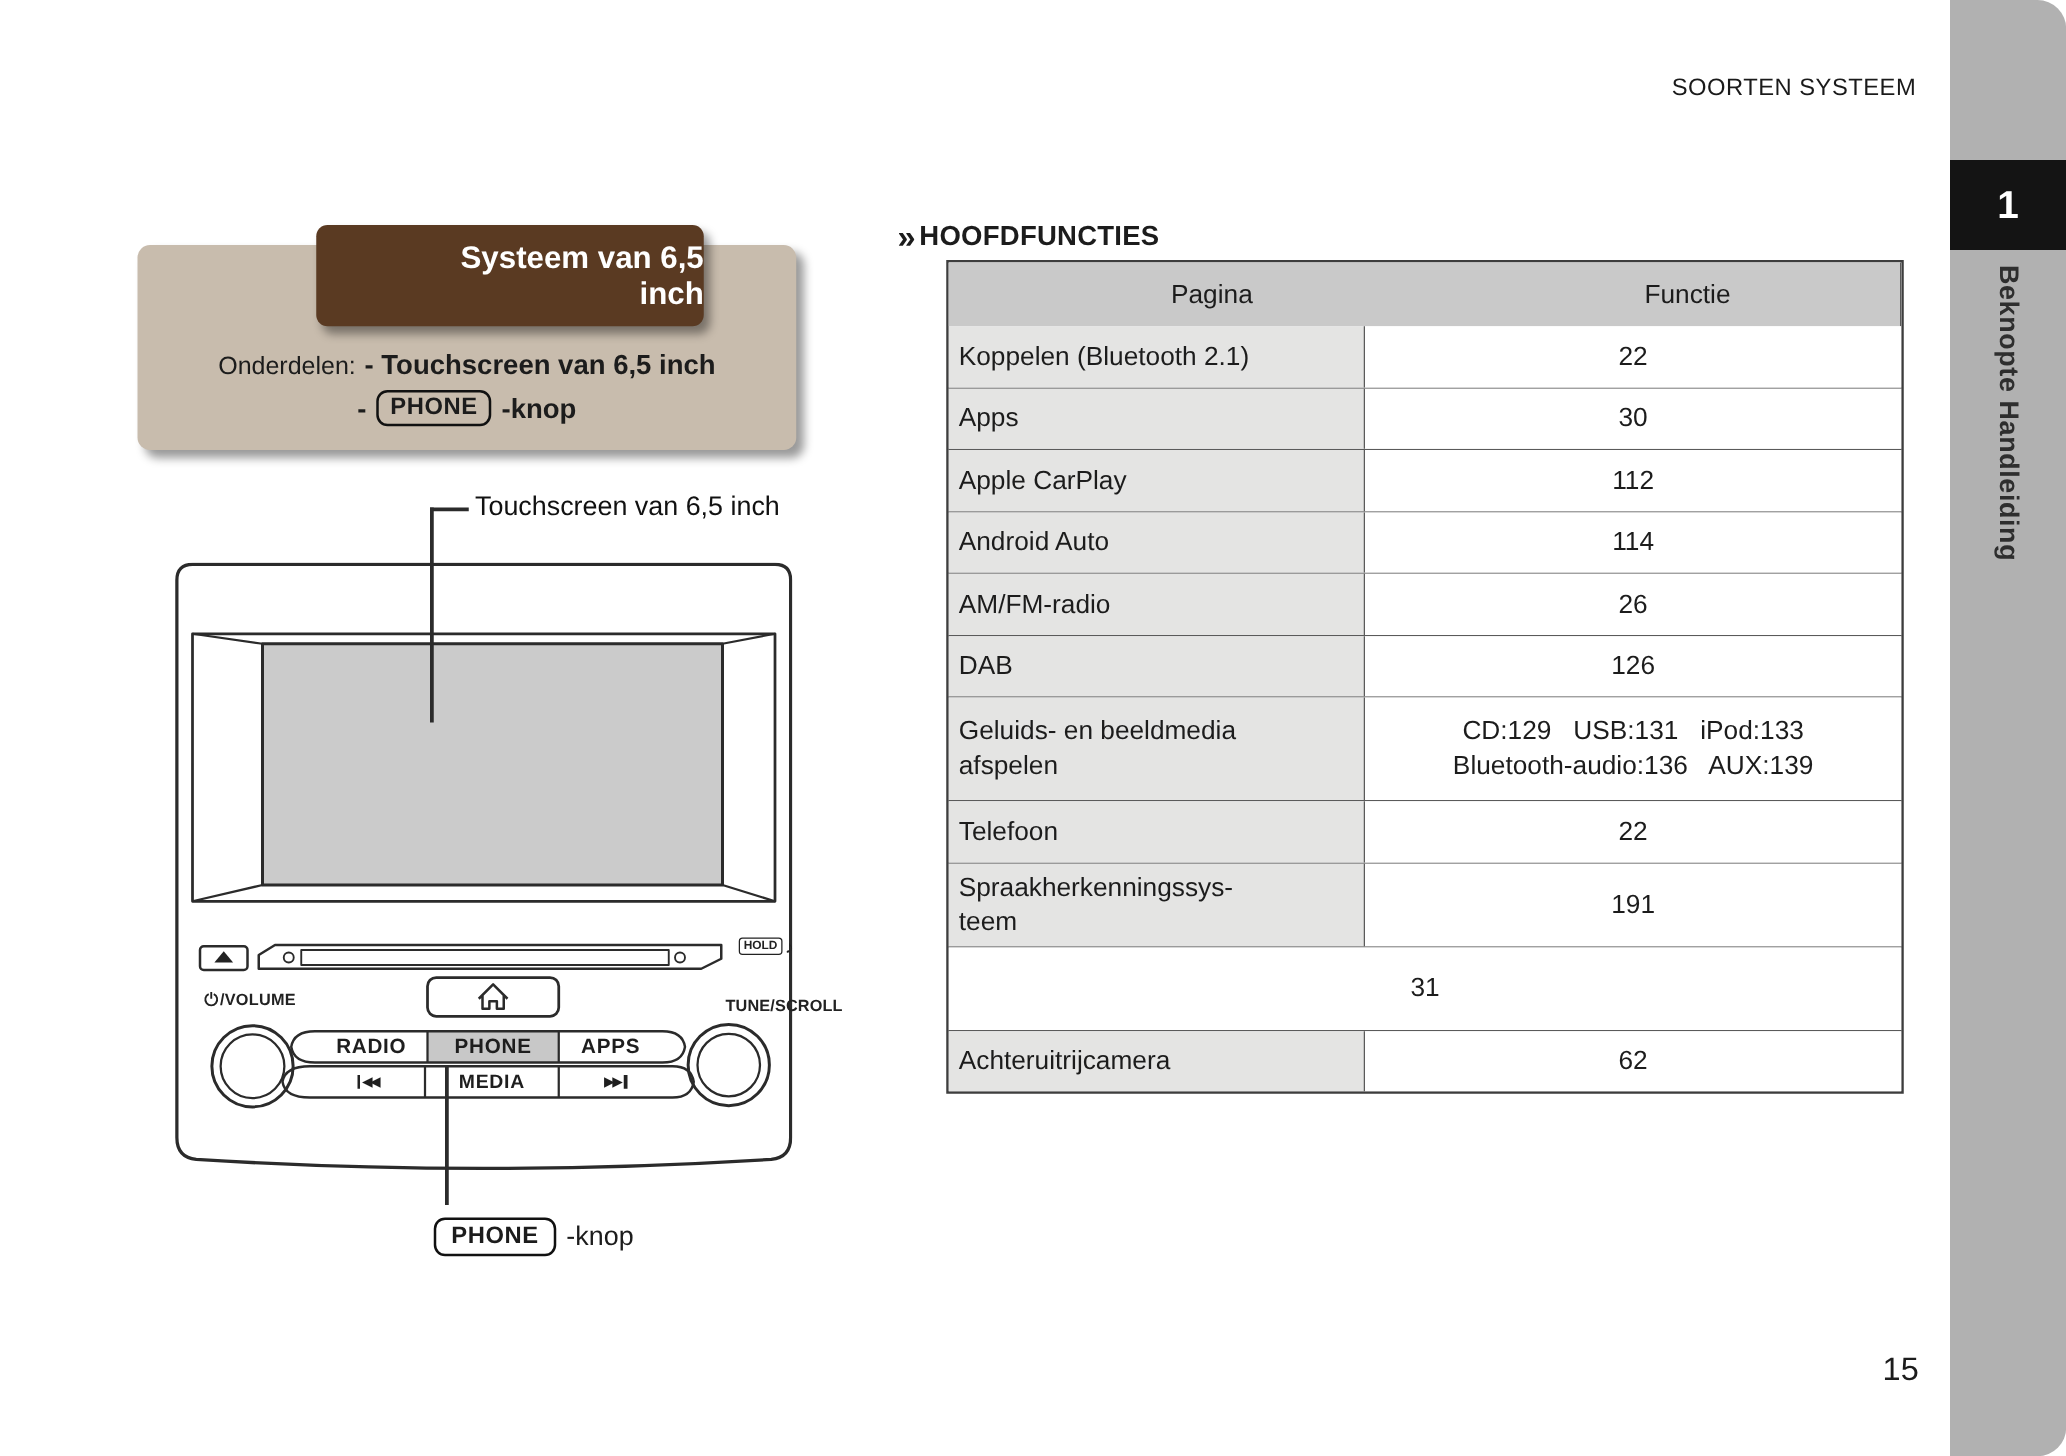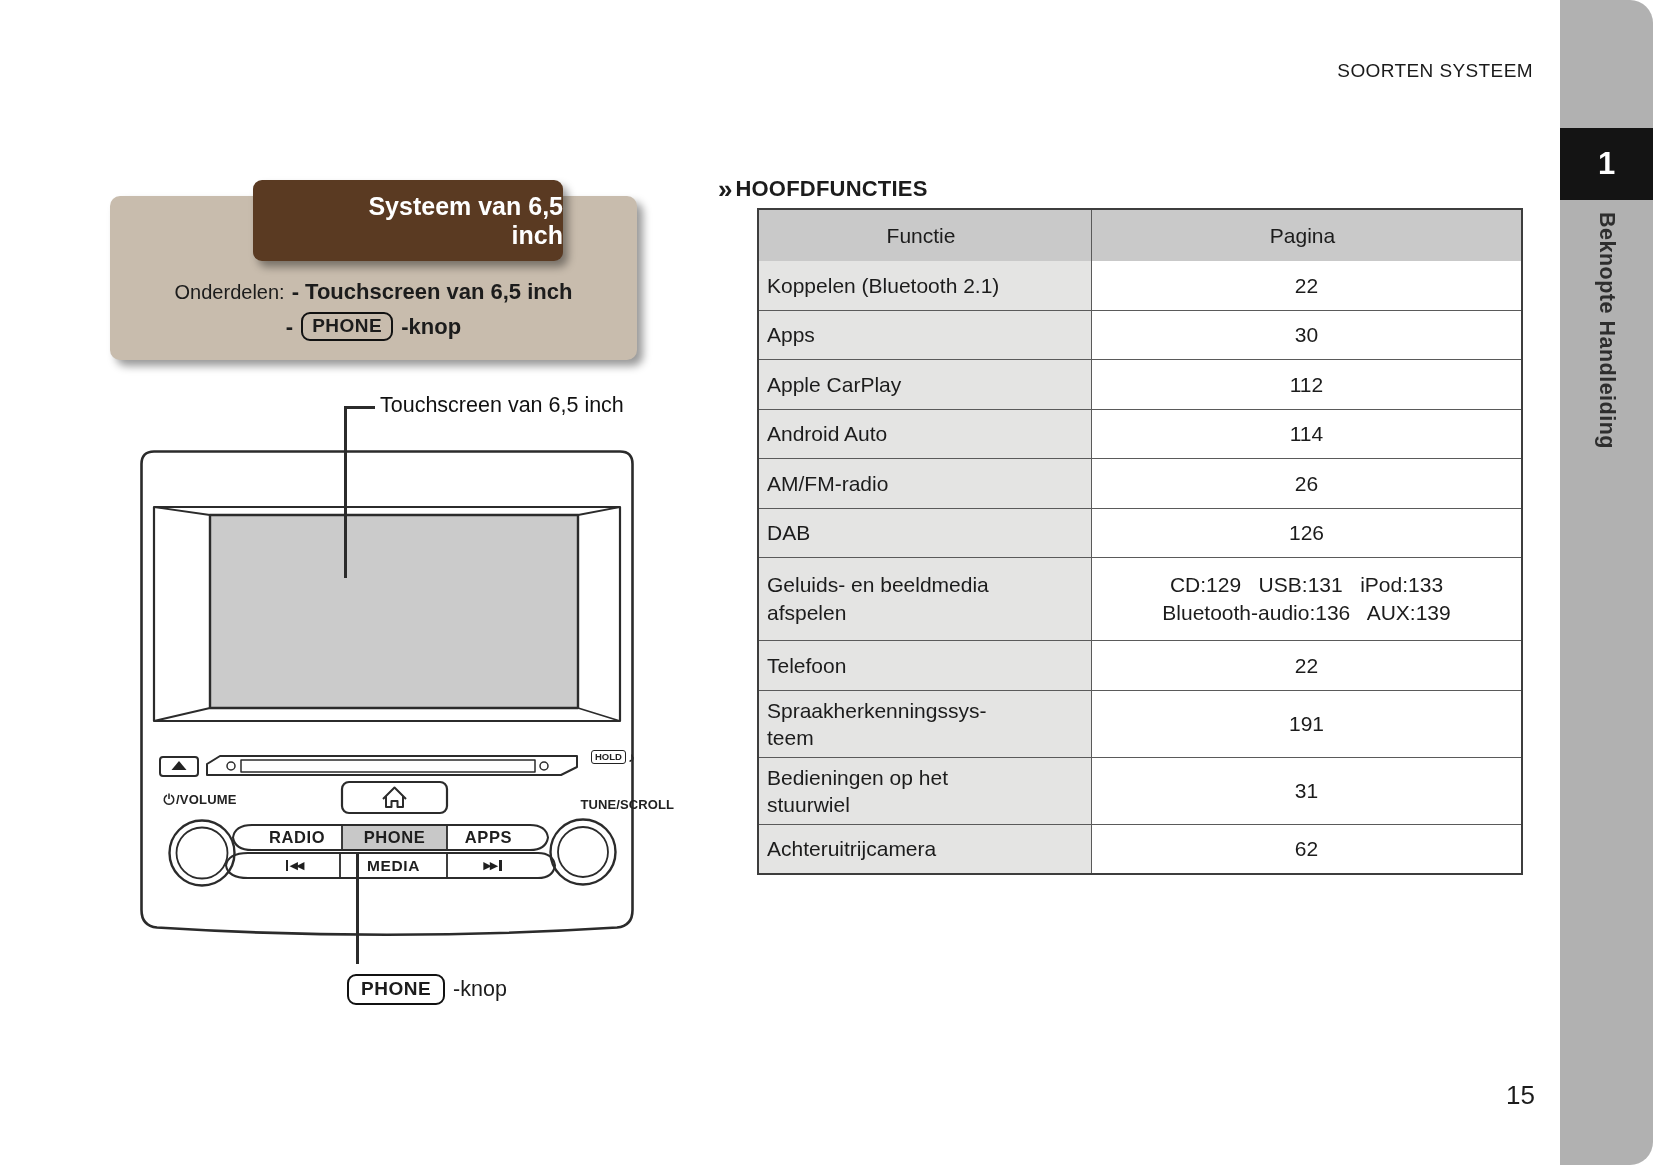--- a/index.html
+++ b/index.html
@@ -124,22 +124,22 @@
     <span class="suffix">-knop</span>
   </div>
 
   <div class="section-heading">
     <span class="chev">»</span>
     <span class="txt">HOOFDFUNCTIES</span>
   </div>
 
   <div class="func-table">
     <div class="t-row t-head">
+      <div class="cell cell-page">Pagina</div>
       <div class="cell cell-func">Functie</div>
-      <div class="cell cell-page">Pagina</div>
     </div>
     <div id="table-body">
         <div class="t-row">
           <div class="cell cell-func">
             <span class="cell-line">Koppelen (Bluetooth 2.1)</span>
           </div>
           <div class="cell cell-page">
             <span class="cell-line">22</span>
           </div>
         </div>
@@ -204,24 +204,20 @@
         <div class="t-row row-tall">
           <div class="cell cell-func">
             <span class="cell-line">Spraakherkenningssys-</span>
             <span class="cell-line">teem</span>
           </div>
           <div class="cell cell-page">
             <span class="cell-line">191</span>
           </div>
         </div>
         <div class="t-row row-tall">
-          <div class="cell cell-func">
-            <span class="cell-line">Bedieningen op het</span>
-            <span class="cell-line">stuurwiel</span>
-          </div>
           <div class="cell cell-page">
             <span class="cell-line">31</span>
           </div>
         </div>
         <div class="t-row">
           <div class="cell cell-func">
             <span class="cell-line">Achteruitrijcamera</span>
           </div>
           <div class="cell cell-page">
             <span class="cell-line">62</span>

